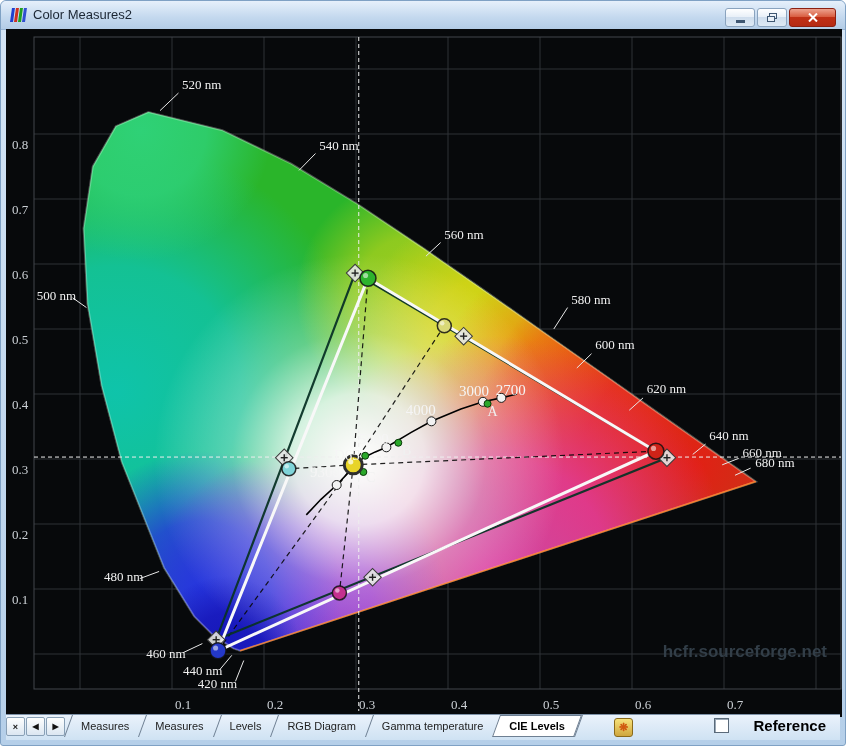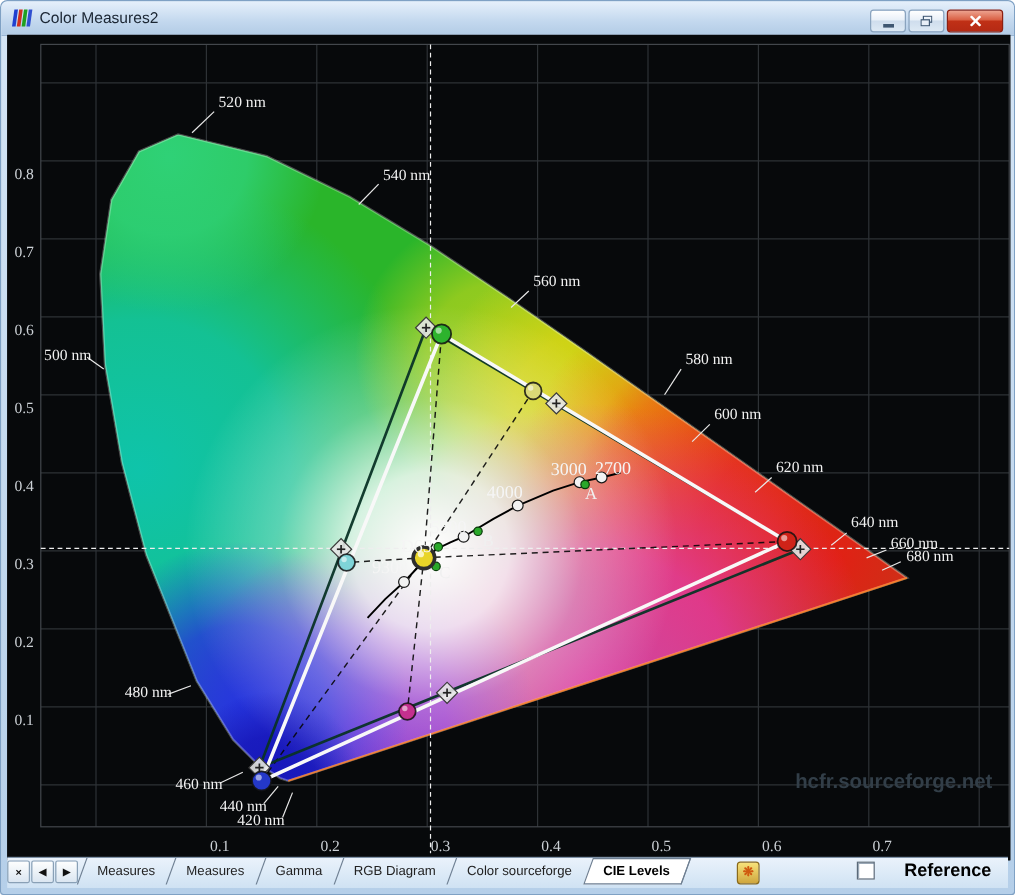--- a/index.html
+++ b/index.html
@@ -352,27 +352,27 @@
       <div class="nbtn" style="font-size:8px">▶</div>
     </div>
     <div class="tabs" id="tabs">
         <div class="tab">
           <span class="lbl">Measures</span>
         </div>
         <div class="tab">
           <span class="lbl">Measures</span>
         </div>
         <div class="tab">
-          <span class="lbl">Gamma</span>
+          <span class="lbl">Levels</span>
         </div>
         <div class="tab">
           <span class="lbl">RGB Diagram</span>
         </div>
         <div class="tab">
-          <span class="lbl">Color sourceforge</span>
+          <span class="lbl">Gamma temperature</span>
         </div>
         <div class="tab active">
           <span class="lbl">CIE Levels</span>
         </div>
         <div class="tab-end"></div>
       </div>
     <div class="toolicon">❋</div>
     <label class="refbox">
       <span class="cb"></span>
       <span class="reflbl">Reference</span>

